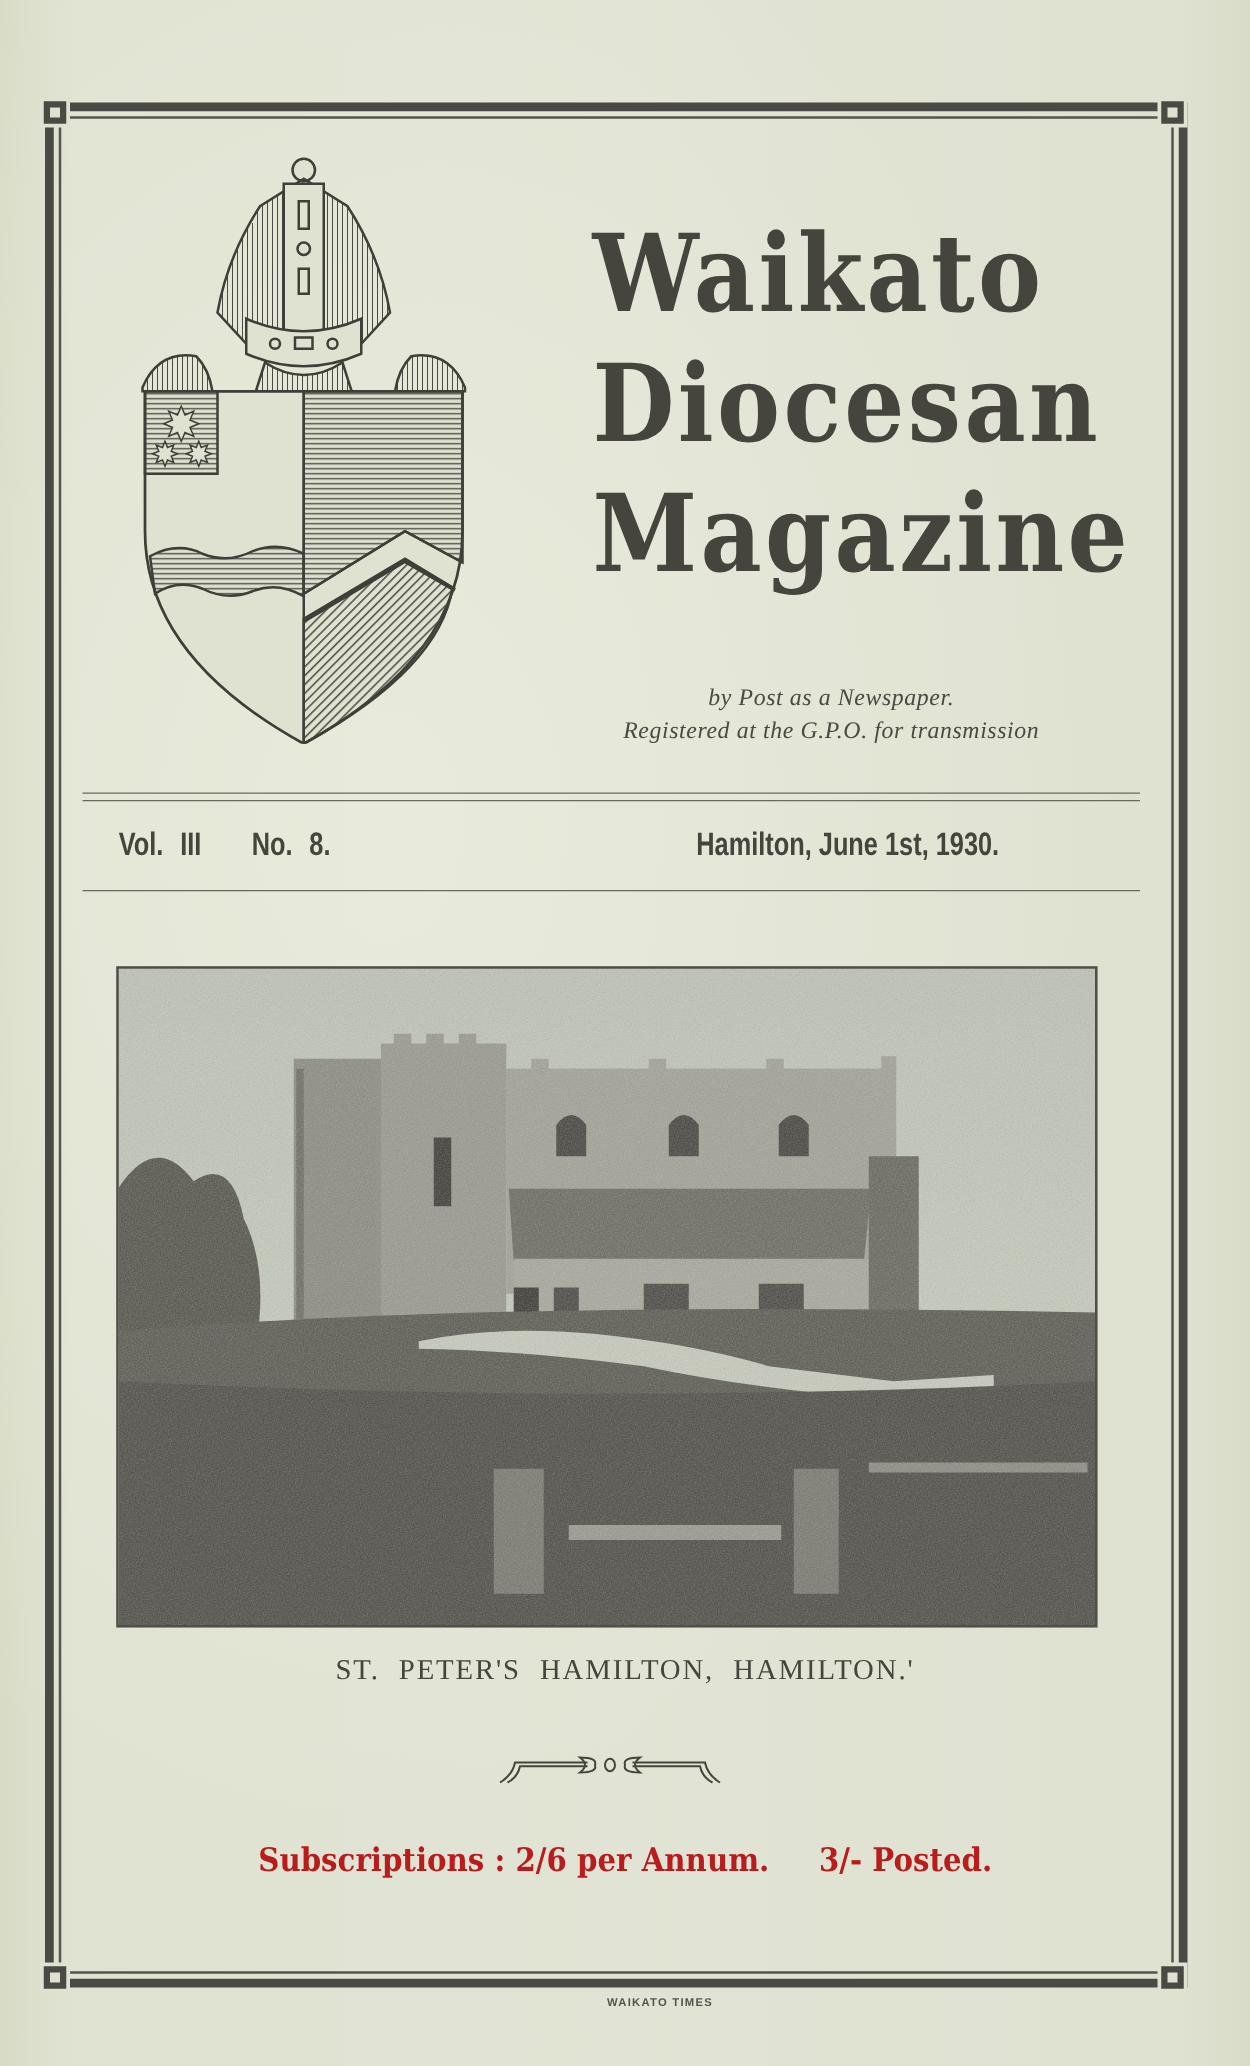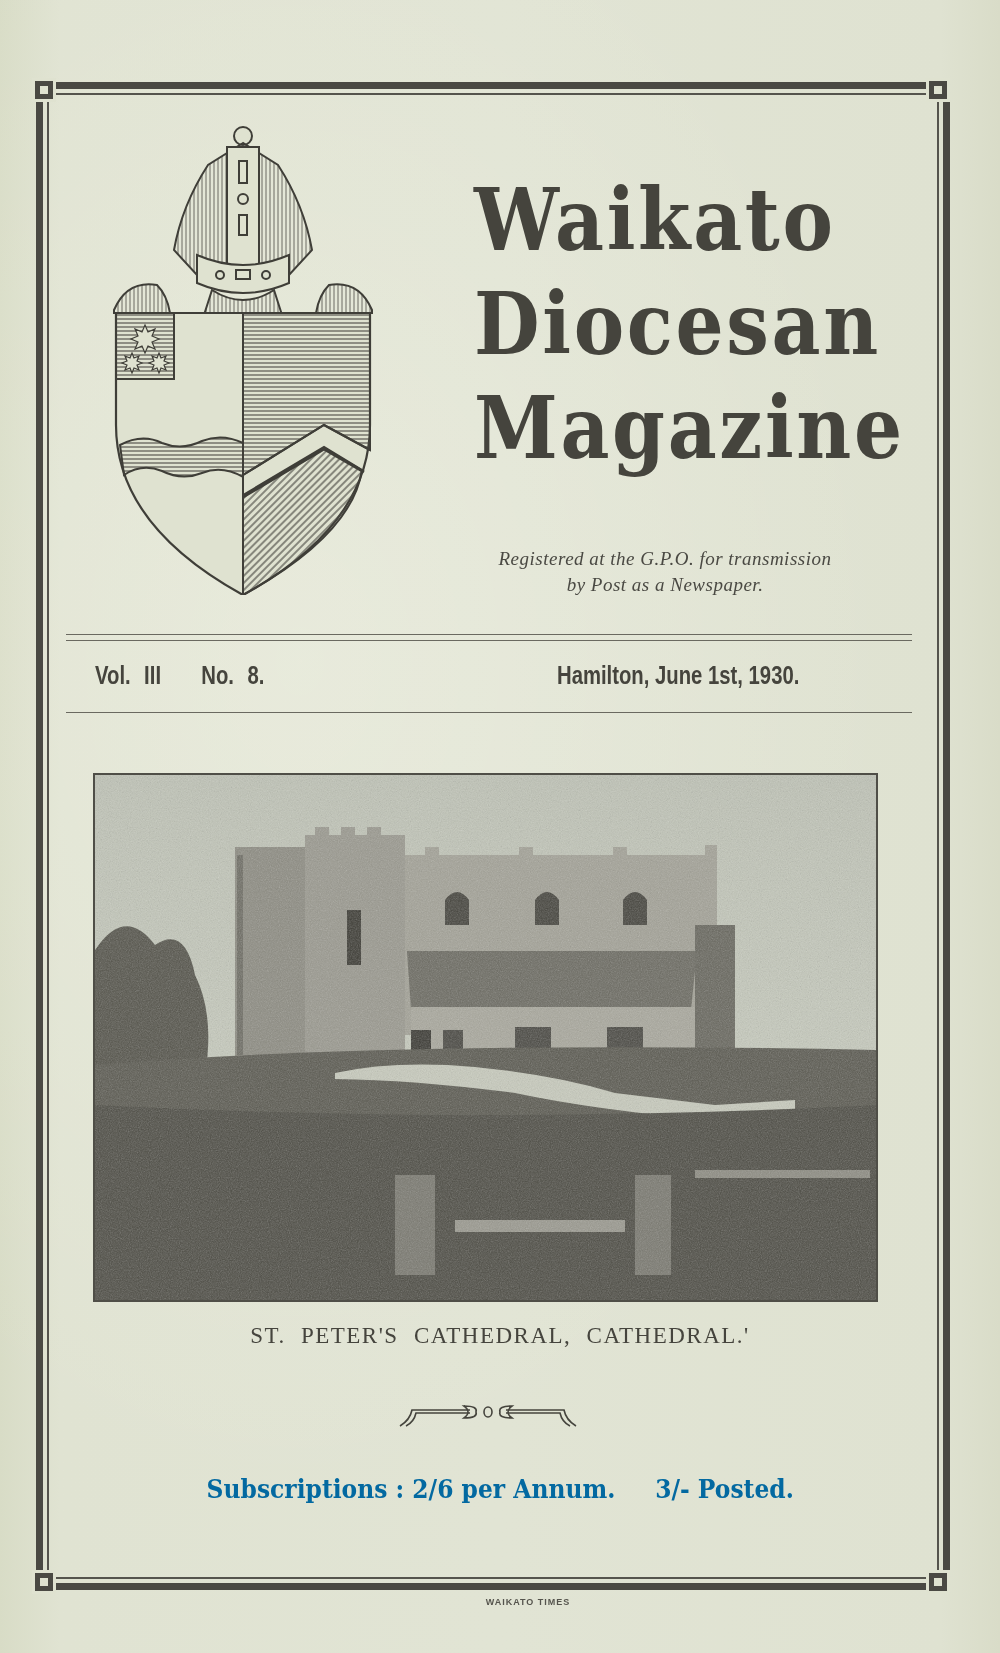--- a/index.html
+++ b/index.html
@@ -57,21 +57,21 @@
     background:#c9ccbe; }
   .photo svg { display:block; }
 
   .caption { position:absolute; left:0; width:1000px; top:1323px; text-align:center;
     font-family:"Liberation Serif", serif; font-size:23px; letter-spacing:1.5px; word-spacing:8px;
     color:#45443d; }
 
   .ornament { position:absolute; left:398px; top:1400px; width:180px; height:28px; }
 
   .subs { position:absolute; left:0; width:1000px; top:1474px; text-align:center;
-    font-family:"DejaVu Serif", serif; font-weight:bold; font-size:26px; color:#0369a1;
+    font-family:"DejaVu Serif", serif; font-weight:bold; font-size:26px; color:#b91c1c;
     letter-spacing:0px; }
   .subs-inner { display:inline-block; transform:scaleX(0.9); }
   .subs .gap { display:inline-block; width:26px; }
 
   .printer { position:absolute; left:0; width:1000px; top:1597px; text-align:center;
     font-family:"Liberation Sans", sans-serif; font-weight:bold; font-size:9px; letter-spacing:1px;
     color:#55544d;margin-left:28px; }
 </style>
 </head>
 <body>
@@ -140,22 +140,22 @@
   </svg>
 </div>
 
 <div class="title">
   <span class="title-line">Waikato</span>
   <span class="title-line">Diocesan</span>
   <span class="title-line">Magazine</span>
 </div>
 
 <div class="registered">
+  <div>by Post as a Newspaper.</div>
   <div>Registered at the G.P.O. for transmission</div>
-  <div>by Post as a Newspaper.</div>
 </div>
 
 <div class="rule r1"></div>
 <div class="rule r2"></div>
 
 <div class="issue-row">
   <span class="issue-left">
     <span>Vol. III</span>&nbsp;&nbsp;
     <span>No. 8.</span>
   </span>
@@ -214,21 +214,21 @@
     <path d="M0 330 Q400 350 781 330 L781 525 L0 525 Z" fill="#4e4d45"></path>
 
     <rect x="300" y="400" width="40" height="100" fill="#7a7970"></rect>
     <rect x="540" y="400" width="36" height="100" fill="#7a7970"></rect>
     <rect x="360" y="445" width="170" height="12" fill="#9a998f"></rect>
     <rect x="600" y="395" width="175" height="8" fill="#8d8c82"></rect>
     <rect width="781" height="525" fill="#888" filter="url(#grain)"></rect>
   </svg>
 </div>
 
-<div class="caption">ST. PETER'S CATHEDRAL, CATHEDRAL.'</div>
+<div class="caption">ST. PETER'S HAMILTON, HAMILTON.'</div>
 
 <div class="ornament">
   <svg width="180" height="28" viewBox="0 0 180 28">
     <g fill="none" stroke="#45443d" stroke-width="1.6">
       <path d="M2 26 Q12 20 14 10 L72 10"></path>
       <path d="M8 26 Q16 22 18 13 L72 13"></path>
       <path d="M178 26 Q168 20 166 10 L108 10"></path>
       <path d="M172 26 Q164 22 162 13 L108 13"></path>
       <path d="M66 6 Q80 6 78 12 Q80 18 66 18 Q74 12 66 6 Z"></path>
       <path d="M114 6 Q100 6 102 12 Q100 18 114 18 Q106 12 114 6 Z"></path>

